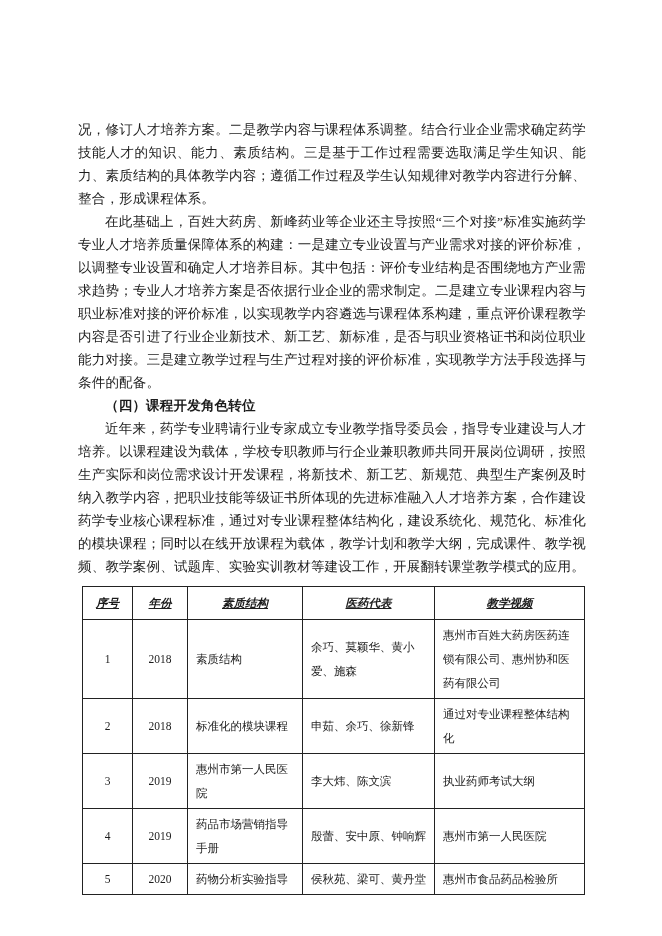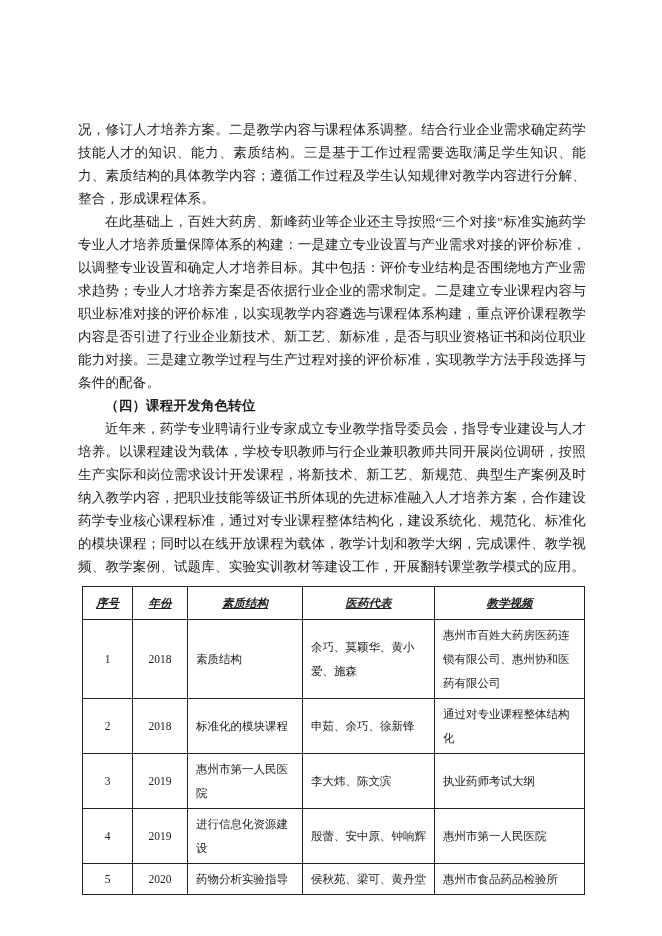--- a/index.html
+++ b/index.html
@@ -120,21 +120,21 @@
         <tr>
           <td class="c">3</td>
           <td class="c">2019</td>
           <td class="l">惠州市第一人民医院</td>
           <td class="l">李大炜、陈文滨</td>
           <td class="l">执业药师考试大纲</td>
         </tr>
         <tr>
           <td class="c">4</td>
           <td class="c">2019</td>
-          <td class="l">进行信息化资源建设</td>
+          <td class="l">药品市场营销指导手册</td>
           <td class="l">殷蕾、安中原、钟响辉</td>
           <td class="l">惠州市第一人民医院</td>
         </tr>
         <tr>
           <td class="c">5</td>
           <td class="c">2020</td>
           <td class="l">药物分析实验指导</td>
           <td class="l">侯秋苑、梁可、黄丹堂</td>
           <td class="l">惠州市食品药品检验所</td>
         </tr>

